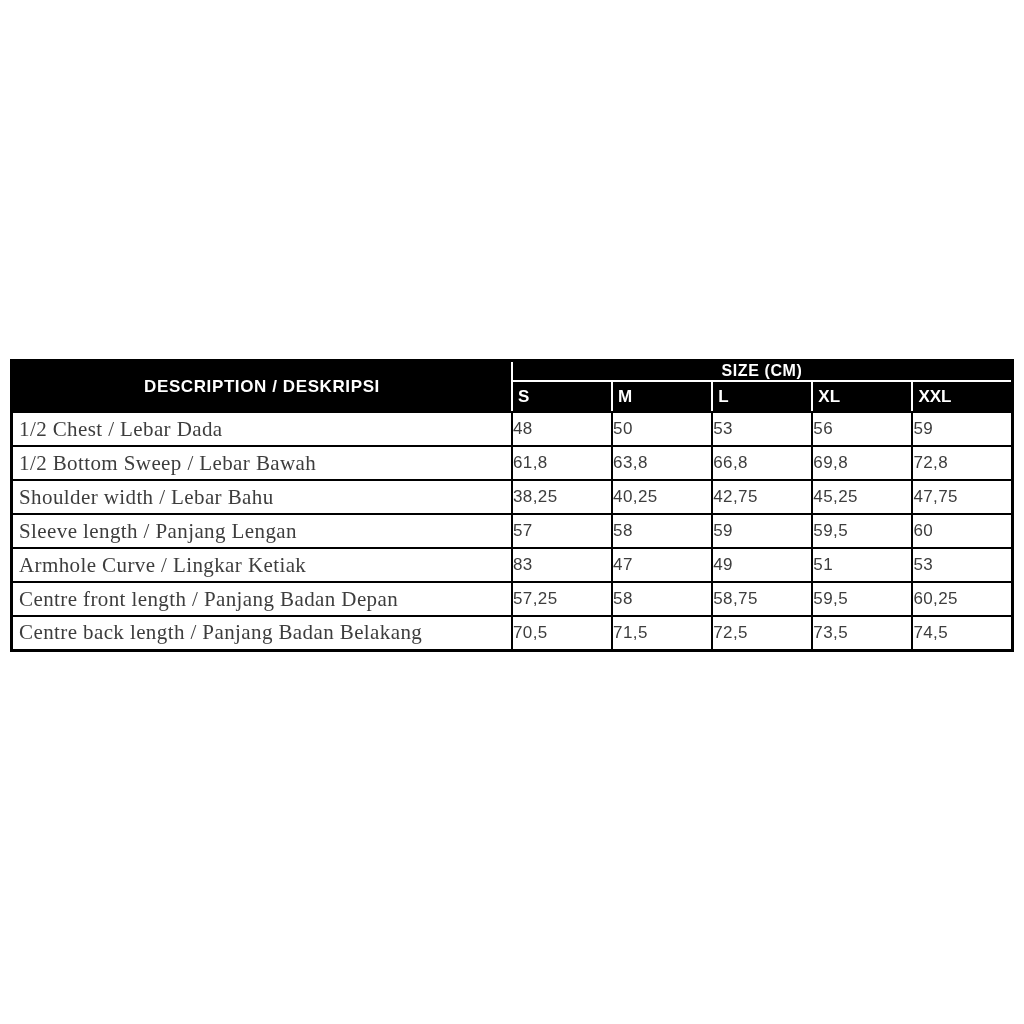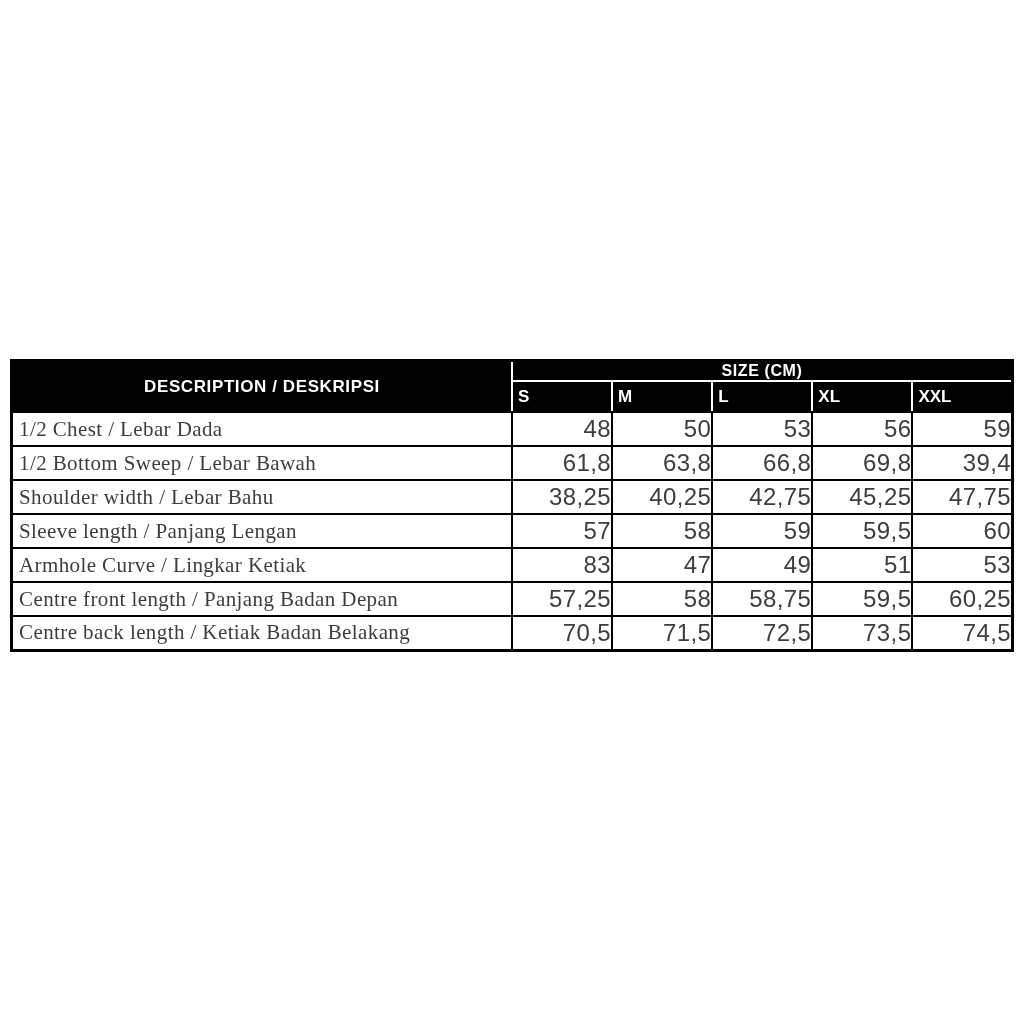--- a/index.html
+++ b/index.html
@@ -75,22 +75,22 @@
     overflow: hidden;
   }
   td.label-cell {
     text-align: left;
     padding-left: 6px;
     font-size: 21px;
     letter-spacing: 0.4px;
     font-family: Liberation Serif, serif;
   }
   td.value-cell {
-    text-align: right;
-    font-size: 24px;
+    text-align: left;
+    font-size: 17px;
     letter-spacing: 0.4px;
   }
 </style>
 </head>
 <body>
 
 <div class="canvas">
   <table class="size-table">
     <colgroup>
       <col style="width:50%">
@@ -121,21 +121,21 @@
           <td class="value-cell">53</td>
           <td class="value-cell">56</td>
           <td class="value-cell">59</td>
         </tr>
         <tr>
           <td class="label-cell">1/2 Bottom Sweep / Lebar Bawah</td>
           <td class="value-cell">61,8</td>
           <td class="value-cell">63,8</td>
           <td class="value-cell">66,8</td>
           <td class="value-cell">69,8</td>
-          <td class="value-cell">39,4</td>
+          <td class="value-cell">72,8</td>
         </tr>
         <tr>
           <td class="label-cell">Shoulder width / Lebar Bahu</td>
           <td class="value-cell">38,25</td>
           <td class="value-cell">40,25</td>
           <td class="value-cell">42,75</td>
           <td class="value-cell">45,25</td>
           <td class="value-cell">47,75</td>
         </tr>
         <tr>
@@ -156,21 +156,21 @@
         </tr>
         <tr>
           <td class="label-cell">Centre front length / Panjang Badan Depan</td>
           <td class="value-cell">57,25</td>
           <td class="value-cell">58</td>
           <td class="value-cell">58,75</td>
           <td class="value-cell">59,5</td>
           <td class="value-cell">60,25</td>
         </tr>
         <tr>
-          <td class="label-cell">Centre back length / Ketiak Badan Belakang</td>
+          <td class="label-cell">Centre back length / Panjang Badan Belakang</td>
           <td class="value-cell">70,5</td>
           <td class="value-cell">71,5</td>
           <td class="value-cell">72,5</td>
           <td class="value-cell">73,5</td>
           <td class="value-cell">74,5</td>
         </tr>
       </tbody>
   </table>
 </div>
 

